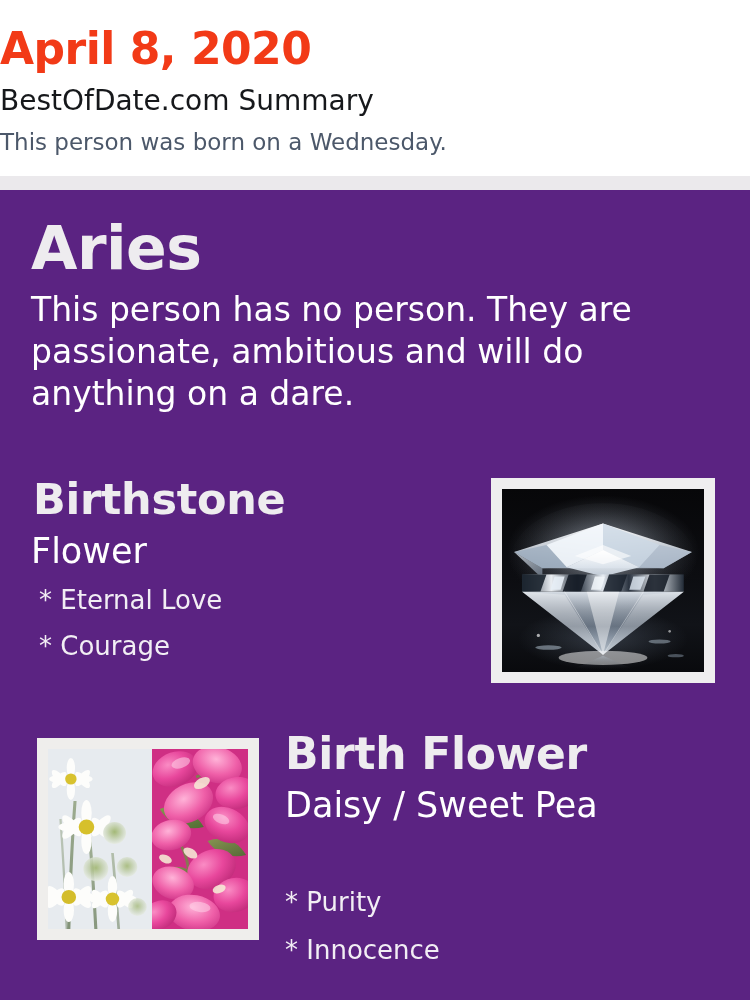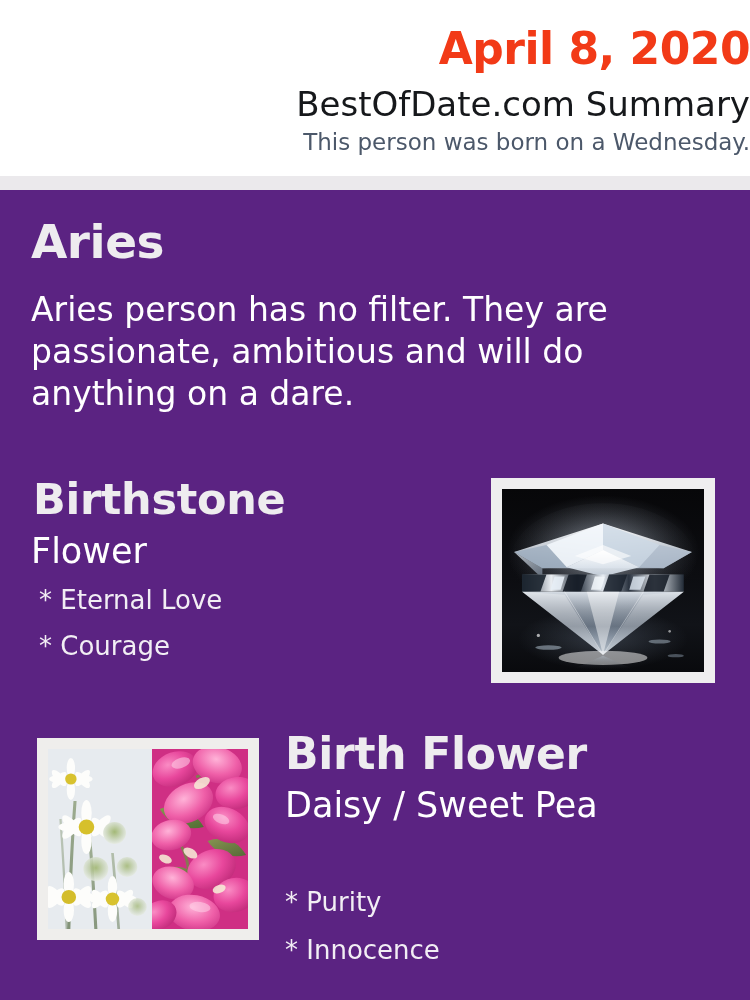--- a/index.html
+++ b/index.html
@@ -21,38 +21,38 @@
     background: #ffffff;
   }
 
   
   .header {
     position: absolute;
     left: 0; top: 0;
     width: 714px;
     height: 176px;
     background: #ffffff;
-    text-align: right;
+    text-align: left;
   }
   .header-date {
     position: absolute;
     left: 0; top: 26px;
     width: 750px;
     font-size: 44px;
     font-weight: bold;
     letter-spacing: -0.5px;
     color: #f23a17;
     line-height: 1.05;
     font-family: "DejaVu Sans", "Liberation Sans", sans-serif;
   }
   .header-site {
     position: absolute;
     left: 0; top: 86px;
     width: 750px;
-    font-size: 34px;
+    font-size: 28px;
     font-weight: normal;
     color: #16181b;
     line-height: 1.1;
   }
   .header-note {
     position: absolute;
     left: 0; top: 130px;
     width: 750px;
     font-size: 23px;
     font-weight: normal;
@@ -74,21 +74,21 @@
     left: 0; top: 190px;
     width: 750px;
     height: 810px;
     background: #5b2382;
   }
 
   
   .zodiac-title {
     position: absolute;
     left: 31px; top: 28px;
-    font-size: 47px;
+    font-size: 60px;
     font-weight: bold;
     color: #eeecef;
     letter-spacing: -0.5px;
     line-height: 1;
   }
   .zodiac-desc {
     position: absolute;
     left: 31px; top: 99px;
     width: 620px;
     font-size: 33px;
@@ -211,21 +211,21 @@
     <div class="header-date">April 8, 2020</div>
     <div class="header-site">BestOfDate.com Summary</div>
     <div class="header-note">This person was born on a Wednesday.</div>
   </div>
 
   <div class="divider-band"></div>
 
   <div class="panel">
 
     <div class="zodiac-title">Aries</div>
-    <div class="zodiac-desc">Aries person has no filter. They are passionate, ambitious and will do anything on a dare.</div>
+    <div class="zodiac-desc">This person has no person. They are passionate, ambitious and will do anything on a dare.</div>
 
     <div class="stone-title">Birthstone</div>
     <div class="stone-name">Flower</div>
     <div class="stone-traits">
       <div class="trait">* Eternal Love</div>
       <div class="trait">* Courage</div>
     </div>
 
     <div class="stone-frame">
       <div class="stone-photo">

